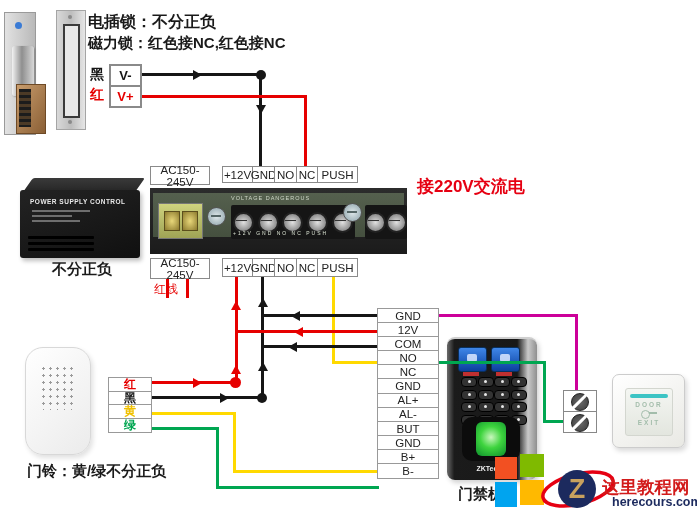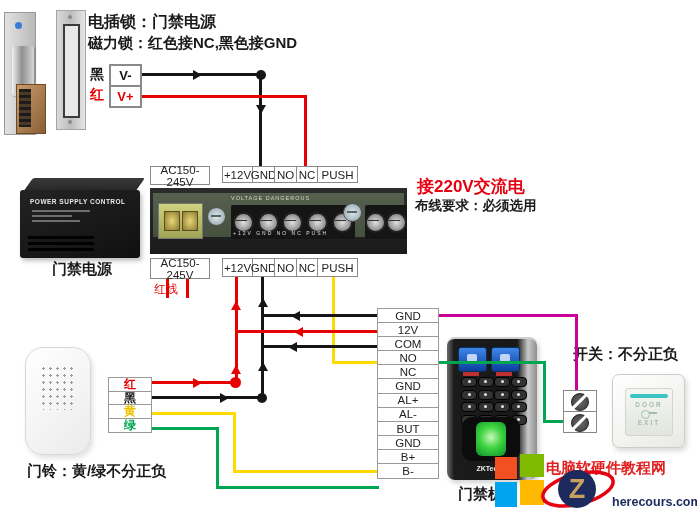--- a/index.html
+++ b/index.html
@@ -150,41 +150,41 @@
     <div class="bolt-brass">
       <div class="bolt-grille"></div>
     </div>
   </div>
   <div class="abs mag">
     <div class="mag-slot"></div>
     <div class="mag-dot" style="left:11px;top:4px;"></div>
     <div class="mag-dot" style="left:11px;top:109px;"></div>
   </div>
 
-  <div class="lbl" style="left:88px;top:12px;font-size:16px;">电插锁：门禁电源</div>
-  <div class="lbl" style="left:88px;top:34px;font-size:15px;">磁力锁：红色接NC,黑色接GND</div>
+  <div class="lbl" style="left:88px;top:12px;font-size:16px;">电插锁：不分正负</div>
+  <div class="lbl" style="left:88px;top:34px;font-size:15px;">磁力锁：红色接NC,红色接NC</div>
 
   <div class="lbl" style="left:90px;top:66px;font-size:14px;color:#161616;">黑</div>
   <div class="lbl" style="left:90px;top:86px;font-size:14px;color:#e60000;">红</div>
   <div class="vbox" style="left:109px;top:64px;width:29px;">
     <div class="row" style="color:#161616;">V-</div>
     <div class="row" style="color:#e60000;">V+</div>
   </div>
 
   <div class="abs psu-top"></div>
   <div class="abs psu-front">
     <div class="psu-title">POWER SUPPLY CONTROL</div>
     <div class="psu-line" style="top:20px;width:58px;"></div>
     <div class="psu-line" style="top:25px;width:40px;"></div>
     <div class="psu-line" style="top:30px;width:48px;"></div>
     <div class="psu-vent" style="top:46px;"></div>
     <div class="psu-vent" style="top:52px;"></div>
     <div class="psu-vent" style="top:58px;"></div>
   </div>
-  <div class="lbl" style="left:52px;top:260px;font-size:15px;">门禁电源</div>
+  <div class="lbl" style="left:52px;top:260px;font-size:15px;">不分正负</div>
 
   <div class="abs pcb">
     <div class="pcb-board">
       <div class="pcb-warn">VOLTAGE DANGEROUS</div>
       <div class="ylw-block">
         <div class="ylw-screw" style="left:5px;"></div>
         <div class="ylw-screw" style="left:23px;"></div>
       </div>
       <div class="pad" style="left:54px;top:14px;"></div>
       <div class="term5">
@@ -217,21 +217,20 @@
       <span class="tcell">GND</span>
       <span class="tcell">NO</span>
       <span class="tcell">NC</span>
       <span class="tcell">PUSH</span>
     </div>
 
   <div class="lbl" style="left:154px;top:281px;font-size:12px;color:#e60000;font-weight:normal;">红线</div>
 
   <div class="abs wnote-title">接220V交流电</div>
   <div class="abs wnote-body">
-      <div class="note-line">布线要求：必须选用</div>
     </div>
 
   <div class="abs bell">
     <div class="bell-holes"></div>
   </div>
   <div class="lbl" style="left:27px;top:462px;font-size:15px;">门铃：黄/绿不分正负</div>
   <div class="abs bellbox">
       <div class="bell-row" style="color: rgb(230, 0, 0);">红</div>
       <div class="bell-row" style="color: rgb(22, 22, 22);">黑</div>
       <div class="bell-row" style="color: rgb(240, 192, 0);">黄</div>
@@ -276,21 +275,20 @@
         <div class="key"></div>
         <div class="key"></div>
       </div>
     <div class="fpw">
       <div class="fpg"></div>
     </div>
     <div class="zk">ZKTeco</div>
   </div>
   <div class="lbl" style="left:458px;top:485px;font-size:15px;z-index:5;">门禁机</div>
 
-  <div class="lbl" style="left:573px;top:345px;font-size:15px;">开关：不分正负</div>
   <div class="screwbox" style="left:563px;top:390px;">
       <div class="screw"></div>
     </div>
   <div class="screwbox" style="left:563px;top:411px;">
       <div class="screw"></div>
     </div>
 
   <div class="abs exitbtn">
     <div class="exit-in">
       <div class="exit-bar"></div>
@@ -340,25 +338,25 @@
   <div class="wire w-green" style="left:152px;top:427px;width:67px;height:3px;"></div>
   <div class="wire w-green" style="left:216px;top:427px;width:3px;height:62px;"></div>
   <div class="wire w-green" style="left:216px;top:486px;width:163px;height:3px;"></div>
 
   <div class="wire w-magenta" style="left:439px;top:314px;width:139px;height:3px;"></div>
   <div class="wire w-magenta" style="left:575px;top:314px;width:3px;height:80px;"></div>
   <div class="wire w-green" style="left:439px;top:361px;width:107px;height:3px;"></div>
   <div class="wire w-green" style="left:543px;top:361px;width:3px;height:62px;"></div>
   <div class="wire w-green" style="left:543px;top:420px;width:24px;height:3px;"></div>
 
-  <div class="abs wm-bgtext">电脑软硬件教程网</div>
   <div class="wm-sq" style="left:495px;top:457px;width:22px;height:22px;background:#f25022;"></div>
   <div class="wm-sq" style="left:520px;top:454px;width:24px;height:23px;background:#7fba00;"></div>
   <div class="wm-sq" style="left:495px;top:482px;width:22px;height:25px;background:#00a4ef;"></div>
   <div class="wm-sq" style="left:520px;top:480px;width:24px;height:25px;background:#ffb900;"></div>
   <svg class="abs wm-logo" width="80" height="52" viewBox="0 0 80 52">
     <ellipse cx="38" cy="27" rx="36" ry="15" fill="none" stroke="#e60012" stroke-width="3.5" transform="rotate(-14 38 27)"></ellipse>
     <circle cx="37" cy="27" r="19" fill="#1c2a5e"></circle>
     <text x="37" y="36" text-anchor="middle" font-size="27" font-weight="bold" fill="#c8a15e">Z</text>
   </svg>
+  <div class="abs wm-name">这里教程网</div>
   <div class="abs wm-url">herecours.com</div>
 
 </div>
 
 </body></html>

